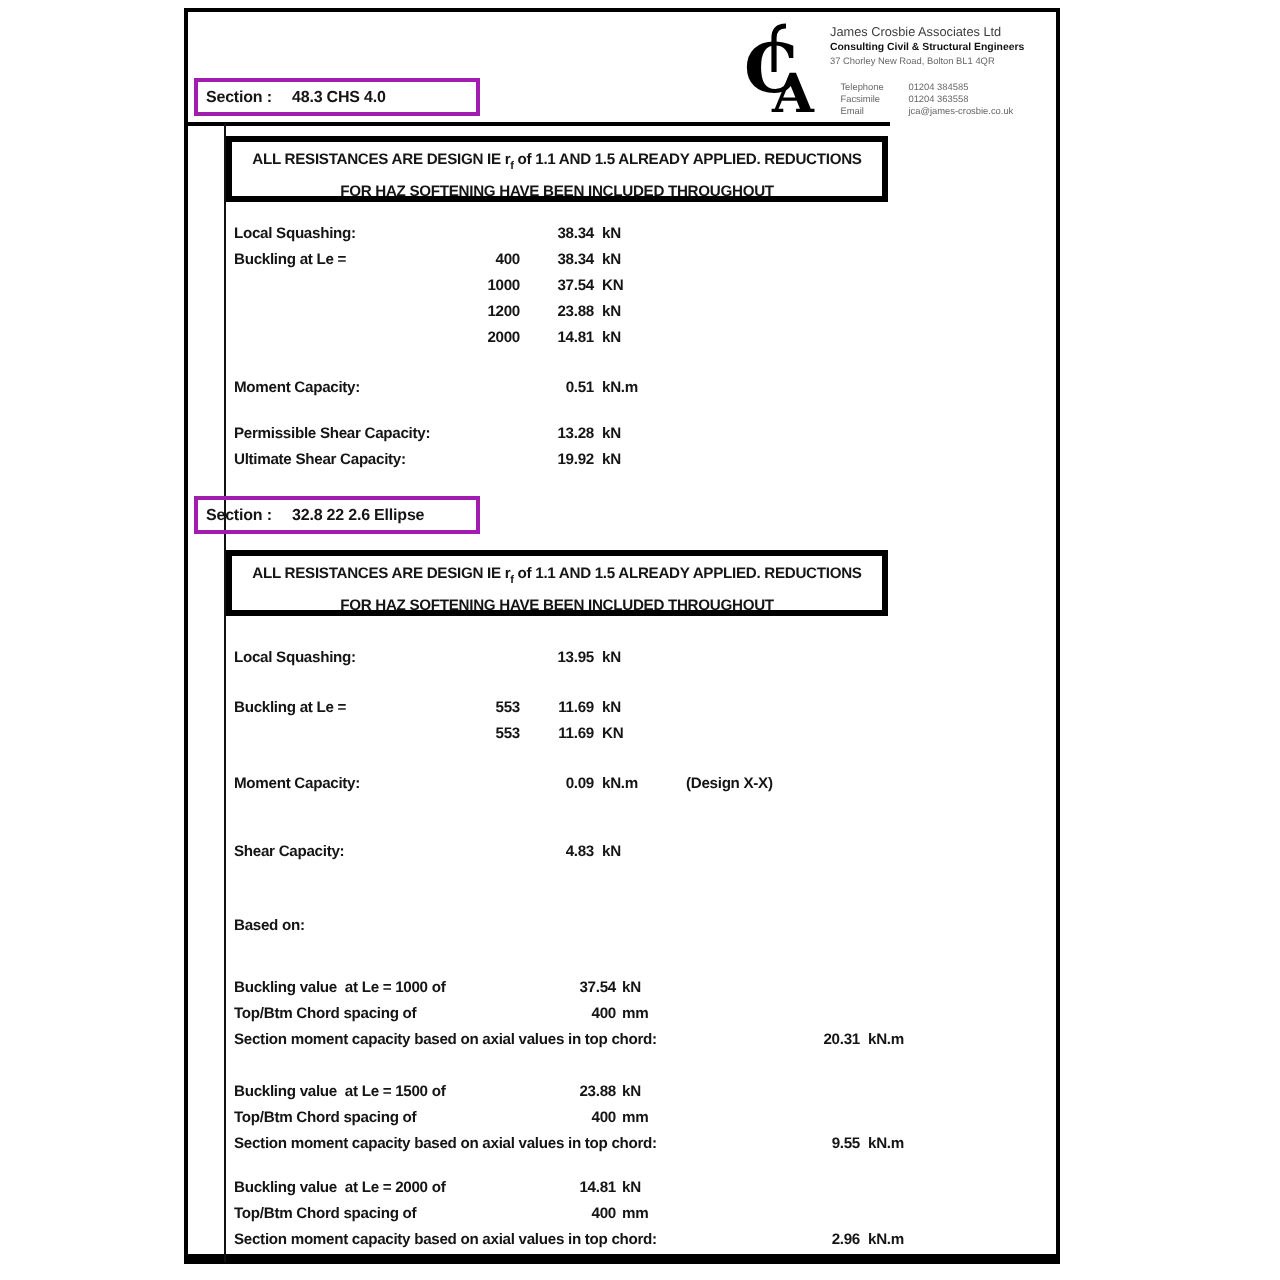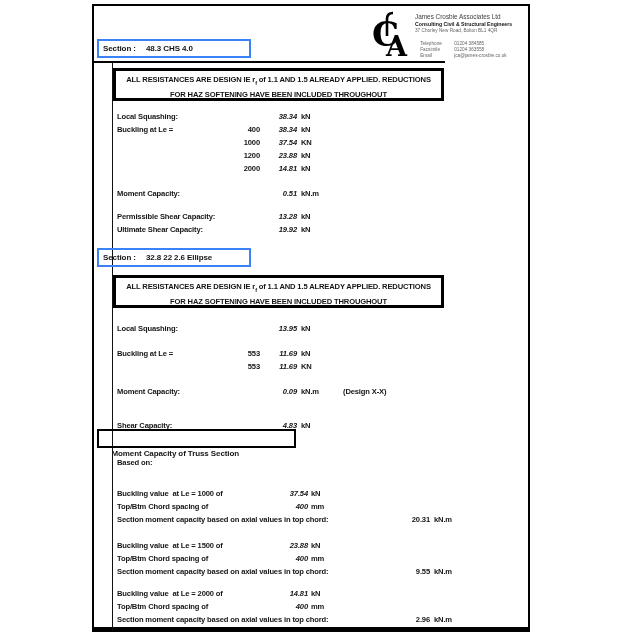--- a/index.html
+++ b/index.html
@@ -10,21 +10,21 @@
   
   .frame{left:92px;top:4px;width:438px;height:628px;border:2px solid #000;border-bottom-width:5px;box-sizing:border-box;}
   .divider{left:92px;top:61px;width:353px;height:2px;background:#000;}
   .inner-vline{left:112px;top:62px;width:1px;height:569px;background:#111;}
 
   
   .title-box{left:97px;top:13px;width:199px;height:20px;border:2px solid #000;box-sizing:border-box;
              font:700 9px/16px "Liberation Sans",sans-serif;letter-spacing:-.1px;padding-left:3px;}
   .title-box span{text-decoration:underline;white-space:pre;}
 
-  .sec-box{left:97px;width:154px;height:19px;border:2px solid #3b82f6;box-sizing:border-box;
+  .sec-box{left:97px;width:143px;height:19px;border:2px solid #a21caf;box-sizing:border-box;
            font:700 8px/15px "Liberation Sans",sans-serif;letter-spacing:-.1px;}
   .sec-box .lab{position:absolute;left:4px;white-space:pre;}
   .sec-box .val{position:absolute;left:47px;white-space:pre;}
 
   .truss-box{left:97px;top:429px;width:199px;height:19px;border:2px solid #000;box-sizing:border-box;
              font:700 8px/15px "Liberation Sans",sans-serif;letter-spacing:-.1px;padding-left:4px;white-space:pre;}
 
   
   .notice{left:113px;width:331px;height:33px;border:3px solid #000;box-sizing:border-box;
           text-align:center;font:700 7.6px/12px "Liberation Sans",sans-serif;letter-spacing:-.15px;padding-top:3px;}
@@ -36,21 +36,21 @@
   .co-addr{left:415px;top:28px;font:400 4.7px/6px "Liberation Sans",sans-serif;color:#666;white-space:pre;}
   .co-row{left:415px;font:400 4.7px/6px "Liberation Sans",sans-serif;color:#666;white-space:pre;}
   .co-row .cl{display:inline-block;width:34px;}
 
   
   .row{position:absolute;left:0;width:540px;height:12px;}
   .row span{position:absolute;white-space:pre;font:700 7.6px/12px "Liberation Sans",sans-serif;
             color:#151515;letter-spacing:-.15px;}
   .row .lbl{left:117px;}
   .row .le{left:205px;width:55px;text-align:right;}
-  .row .val{left:263px;width:34px;text-align:right;font-style:italic;}
+  .row .val{left:263px;width:34px;text-align:right;}
   .row .unit{left:301px;}
   .row .note{left:343px;}
   .row .rval{left:383px;width:47px;text-align:right;}
   .row .runit{left:434px;}
   .truss-rows .row .val{left:274px;}
   .truss-rows .row .unit{left:311px;}
 
   .based-on{left:117px;top:457px;font:700 7.6px/12px "Liberation Sans",sans-serif;letter-spacing:-.15px;white-space:pre;}
 
   .logo{left:372px;top:11px;width:40px;height:46px;}
@@ -170,23 +170,20 @@
         <span class="unit">kN.m</span>
         <span class="note">(Design X-X)</span>
       </div>
       <div class="row" style="top: 392px; margin-top: 28px;">
         <span class="lbl">Shear Capacity:</span>
         <span class="val">4.83</span>
         <span class="unit">kN</span>
       </div>
     </div>
 
-  <div class="abs truss-box">
-    <span>Moment Capacity of Truss Section</span>
-  </div>
   <div class="abs based-on">Based on:</div>
   <div class="truss-rows">
       <div class="row" style="top: 488px;">
         <span class="lbl">Buckling value  at Le = 1000 of</span>
         <span class="val">37.54</span>
         <span class="unit">kN</span>
       </div>
       <div class="row" style="top: 501px;">
         <span class="lbl">Top/Btm Chord spacing of</span>
         <span class="val">400</span>

